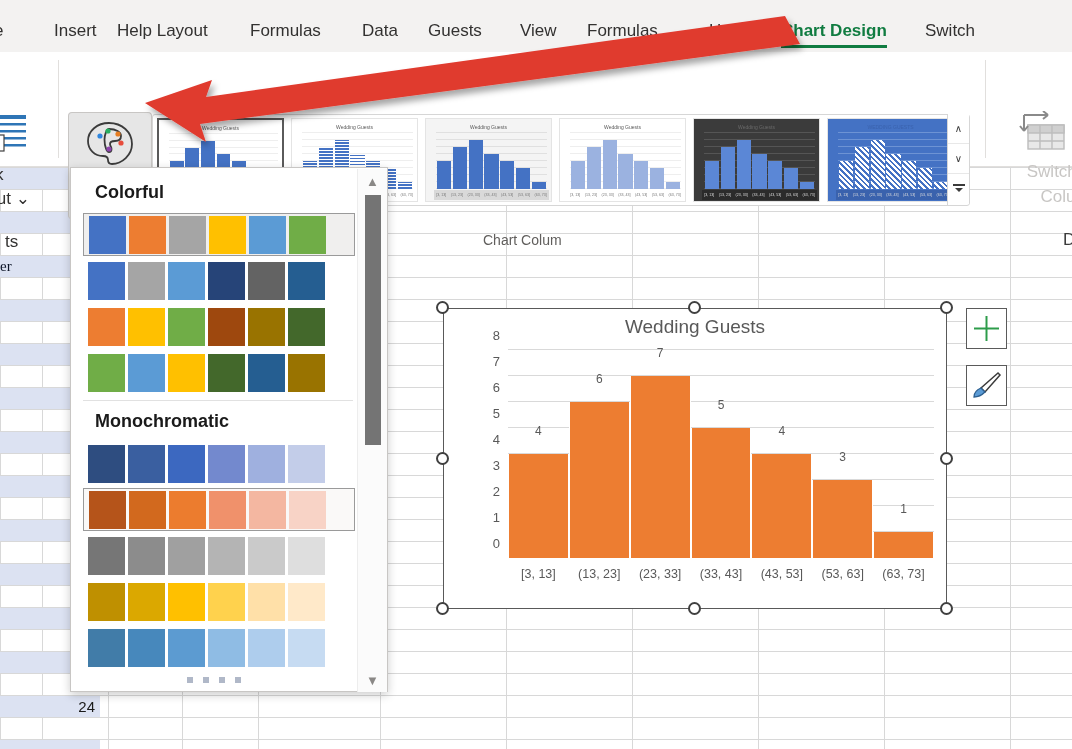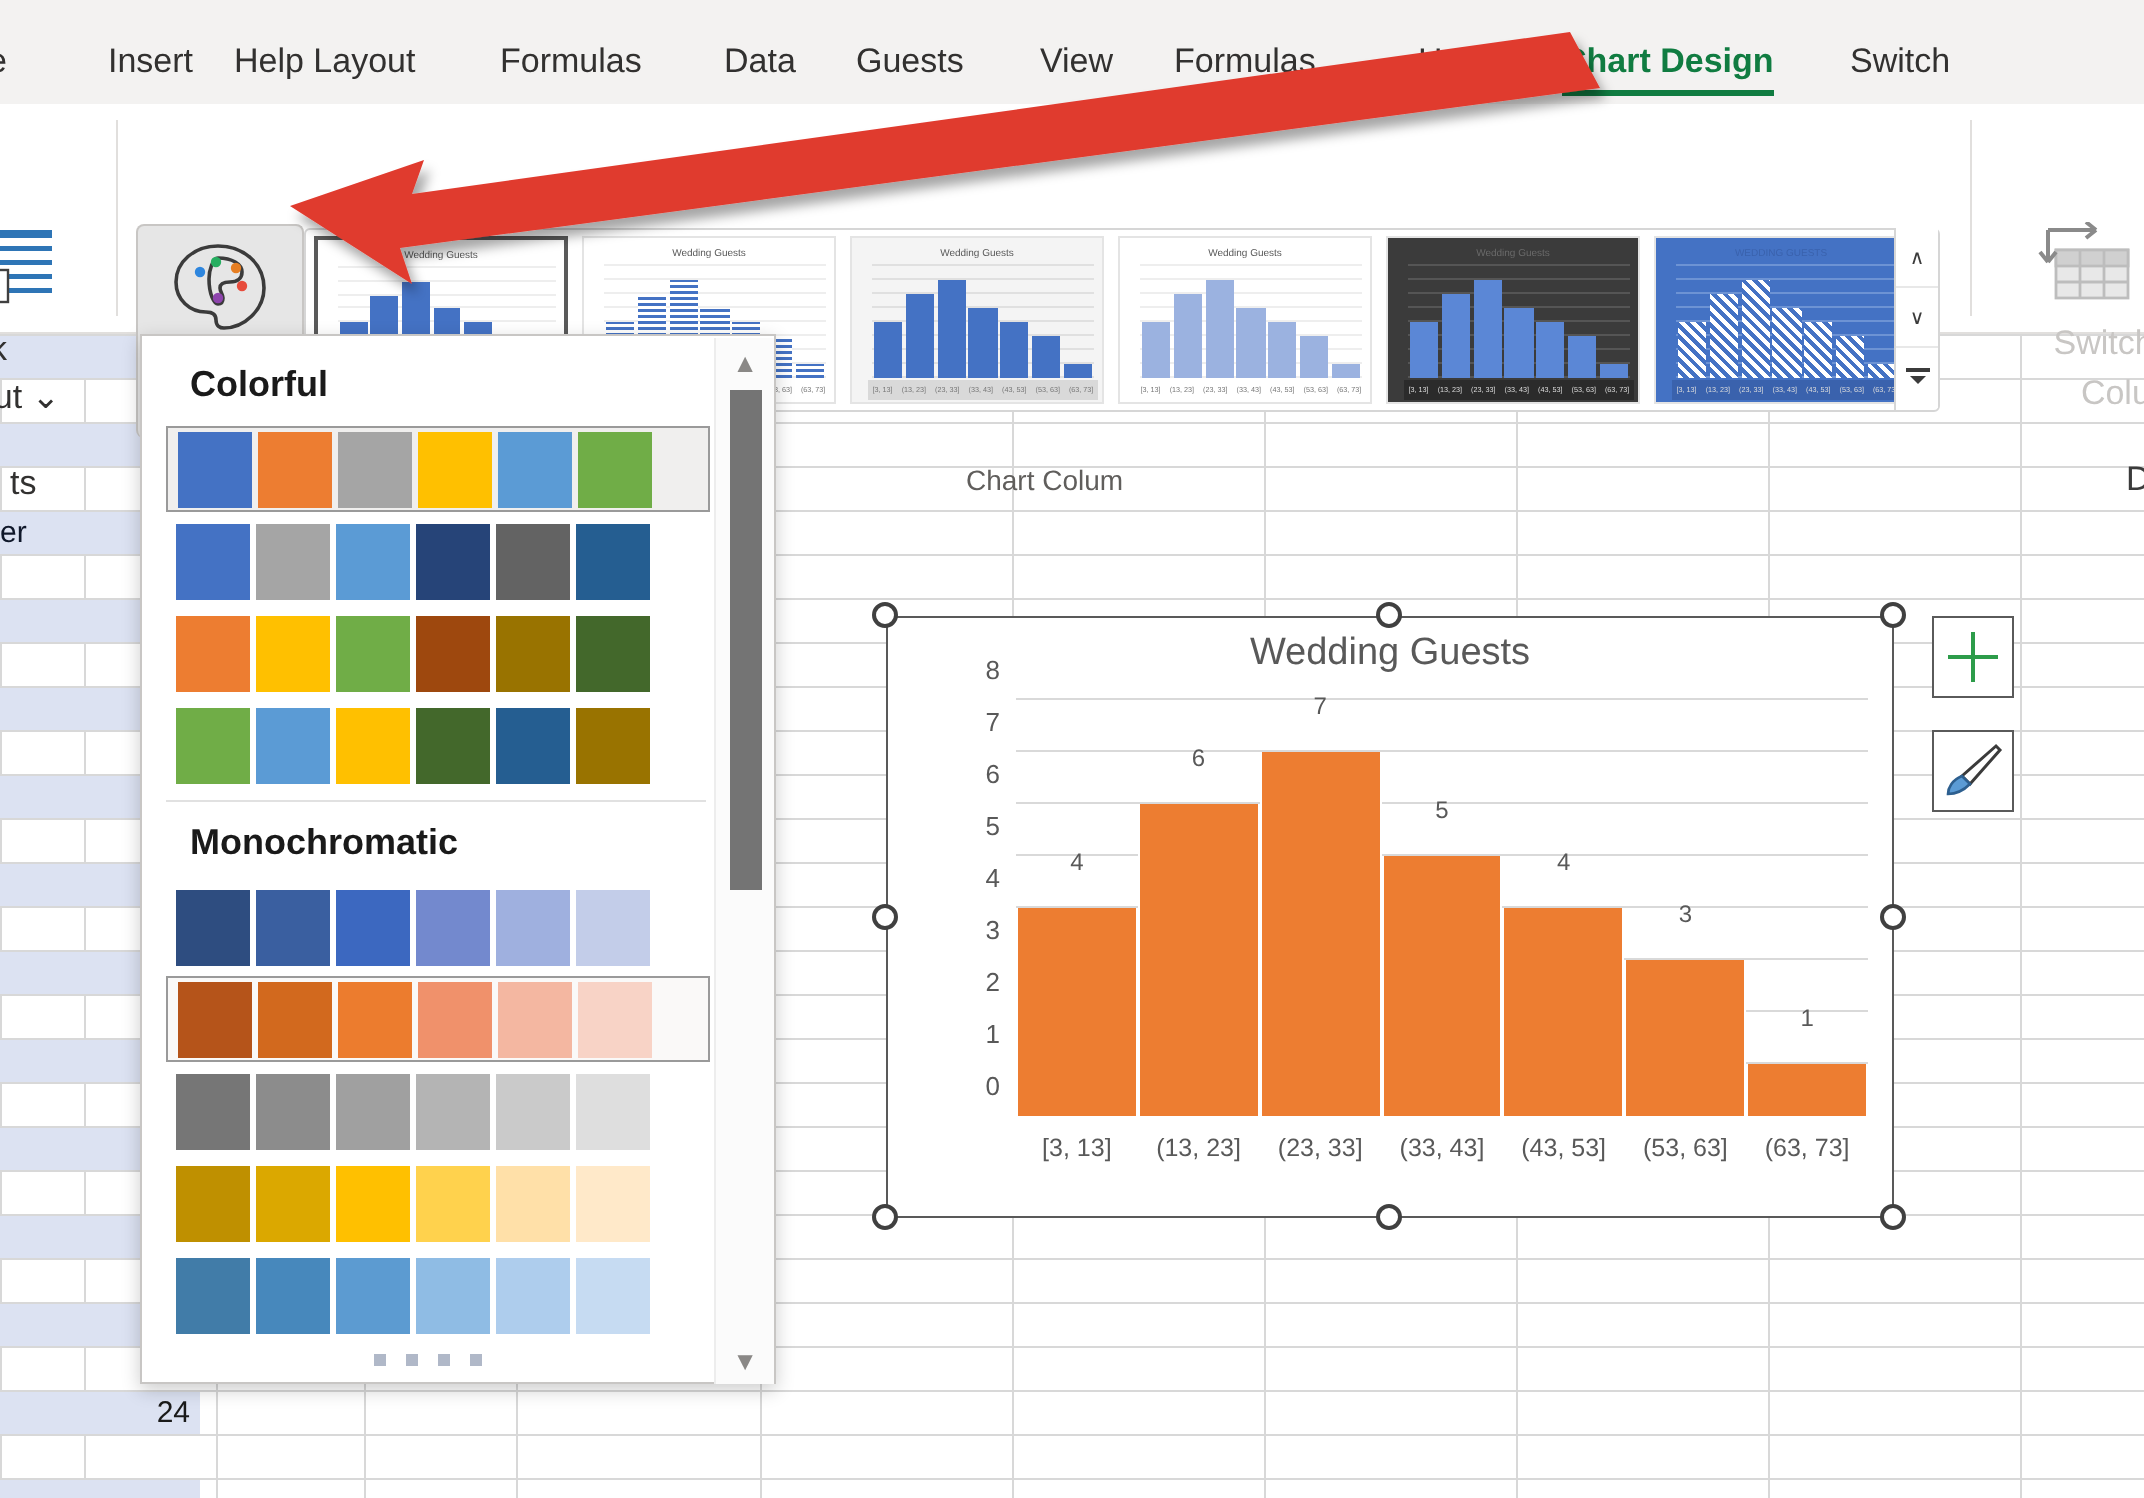--- a/index.html
+++ b/index.html
@@ -19,21 +19,21 @@
   .grid-row { position: absolute; left: 0; right: 0; height: 1px; background: #d8d8d8; }
   .cell-band {
     position: absolute; height: 22px; background: #dce2f2;
   }
   .cell-val {
     position: absolute; font-size: 15px; color: #1a1a1a; text-align: right;
     font-family: "Liberation Sans", sans-serif;
   }
   .cell-text {
     position: absolute; font-size: 15px; color: #0f172a;
-    font-family: Liberation Sans, sans-serif;
+    font-family: Liberation Serif, serif;
   }
 
   
   .ribbon-tabs {
     position: absolute; left: 0; top: 0; width: 1072px; height: 52px;
     background: #f3f2f1;
   }
   .tab {
     position: absolute; top: 21px; font-size: 17px; color: #323130;
     white-space: nowrap; font-family: "Liberation Sans", sans-serif;

